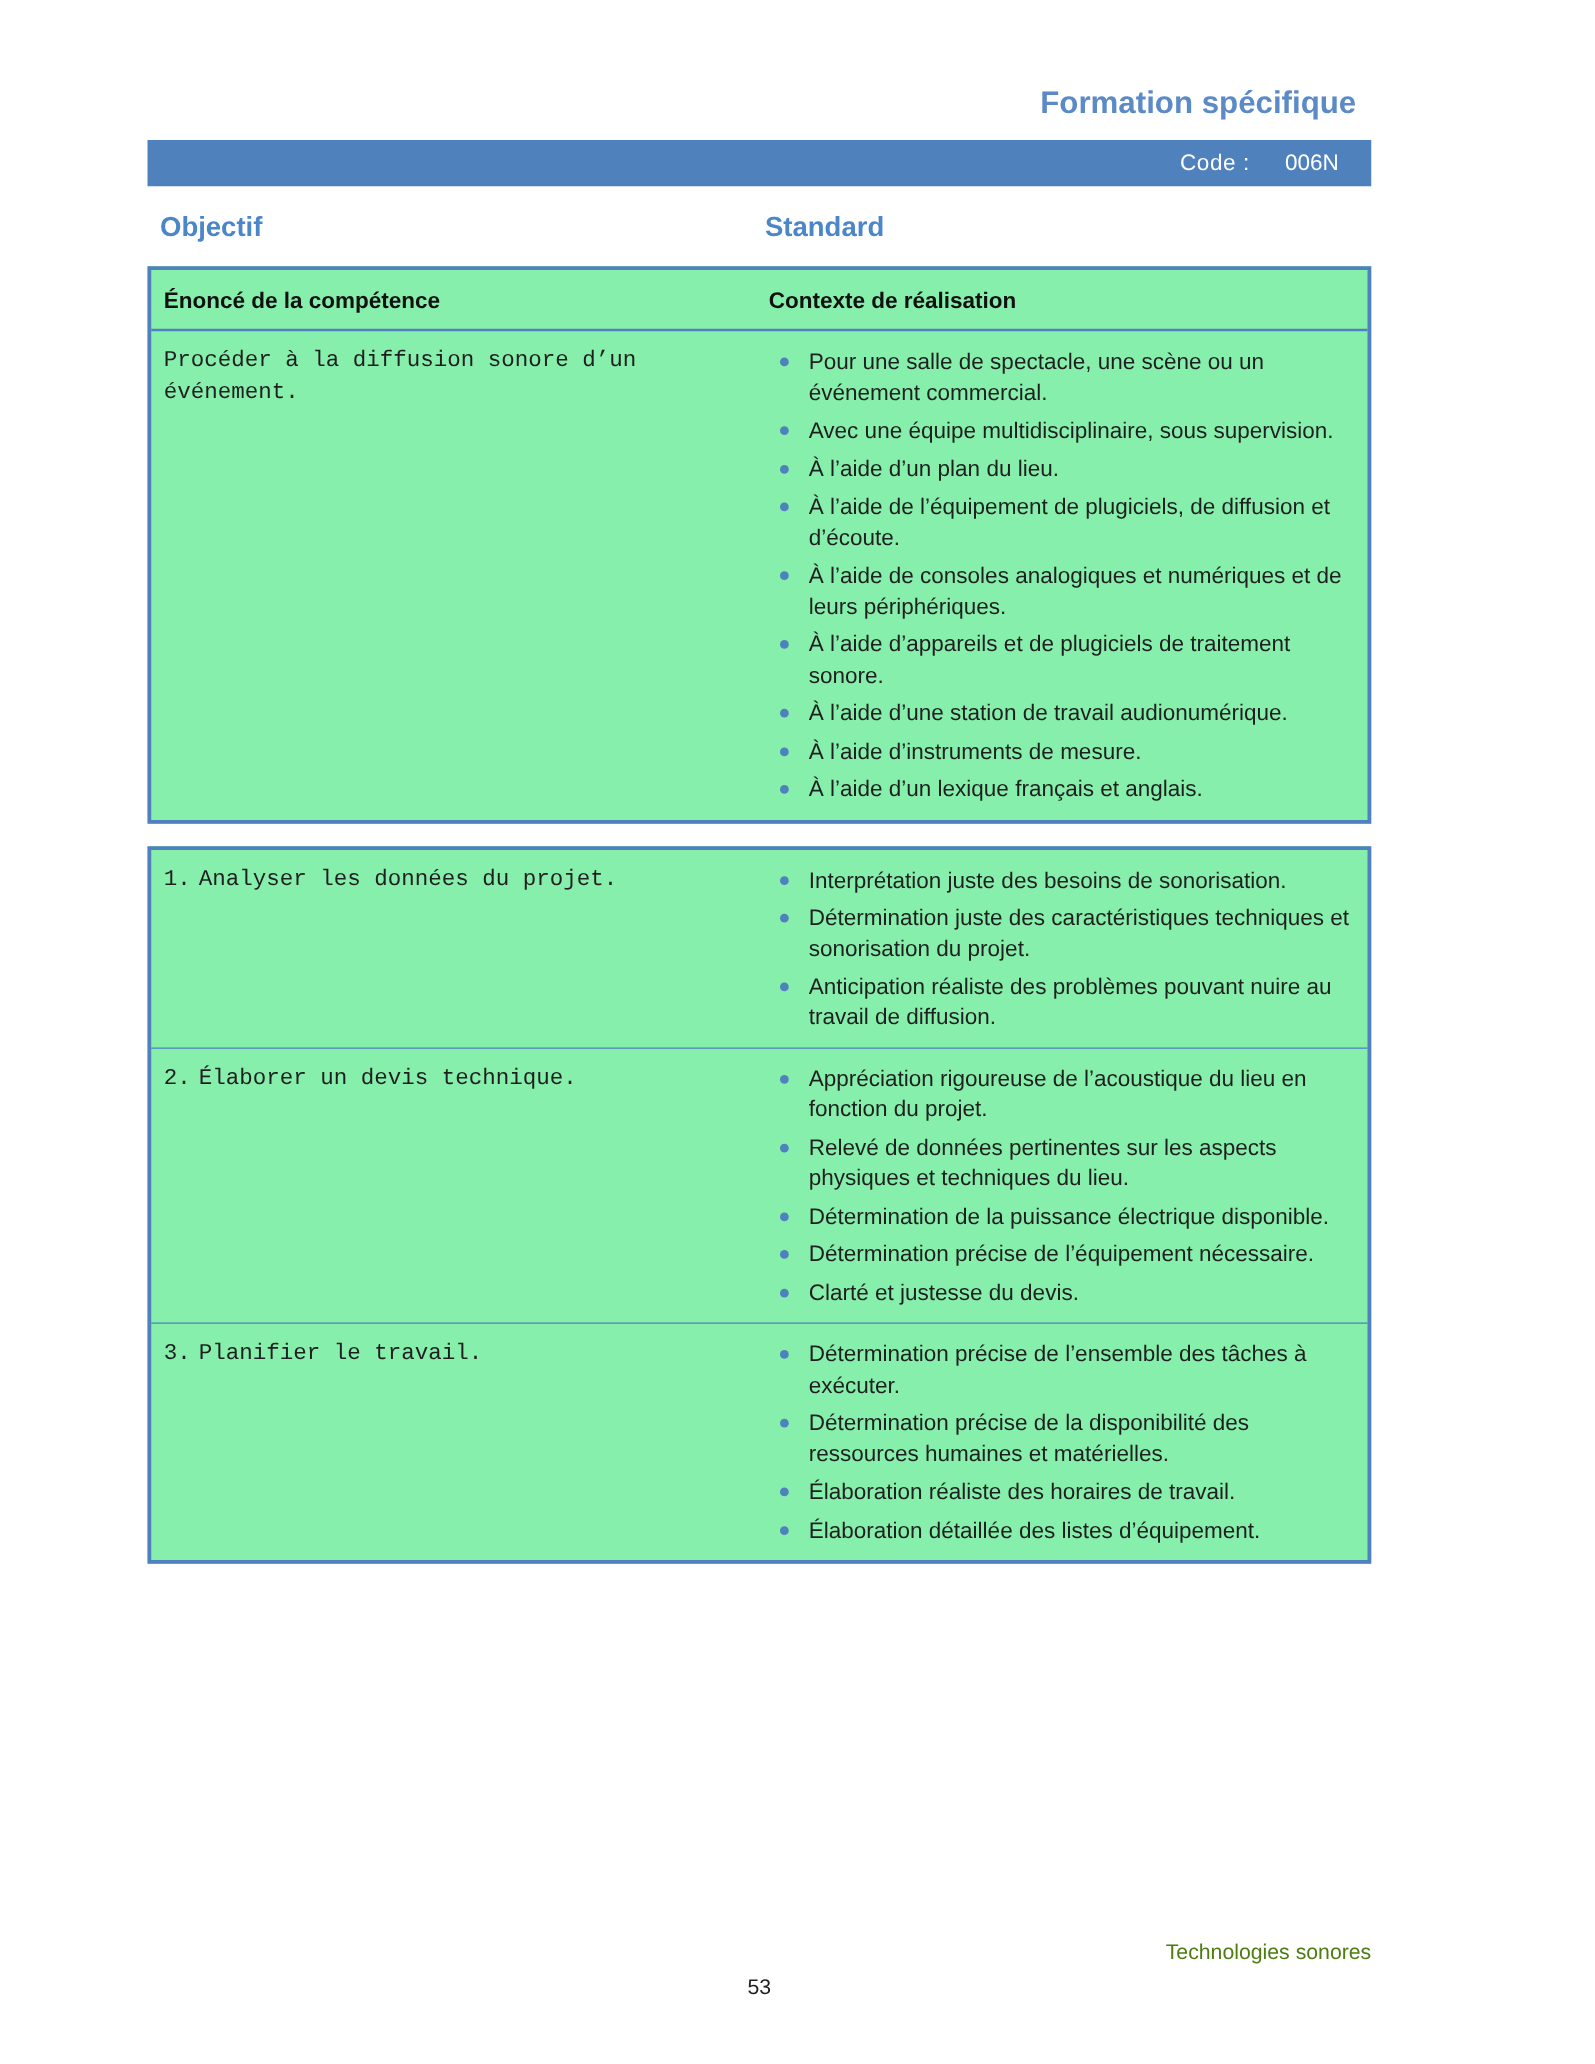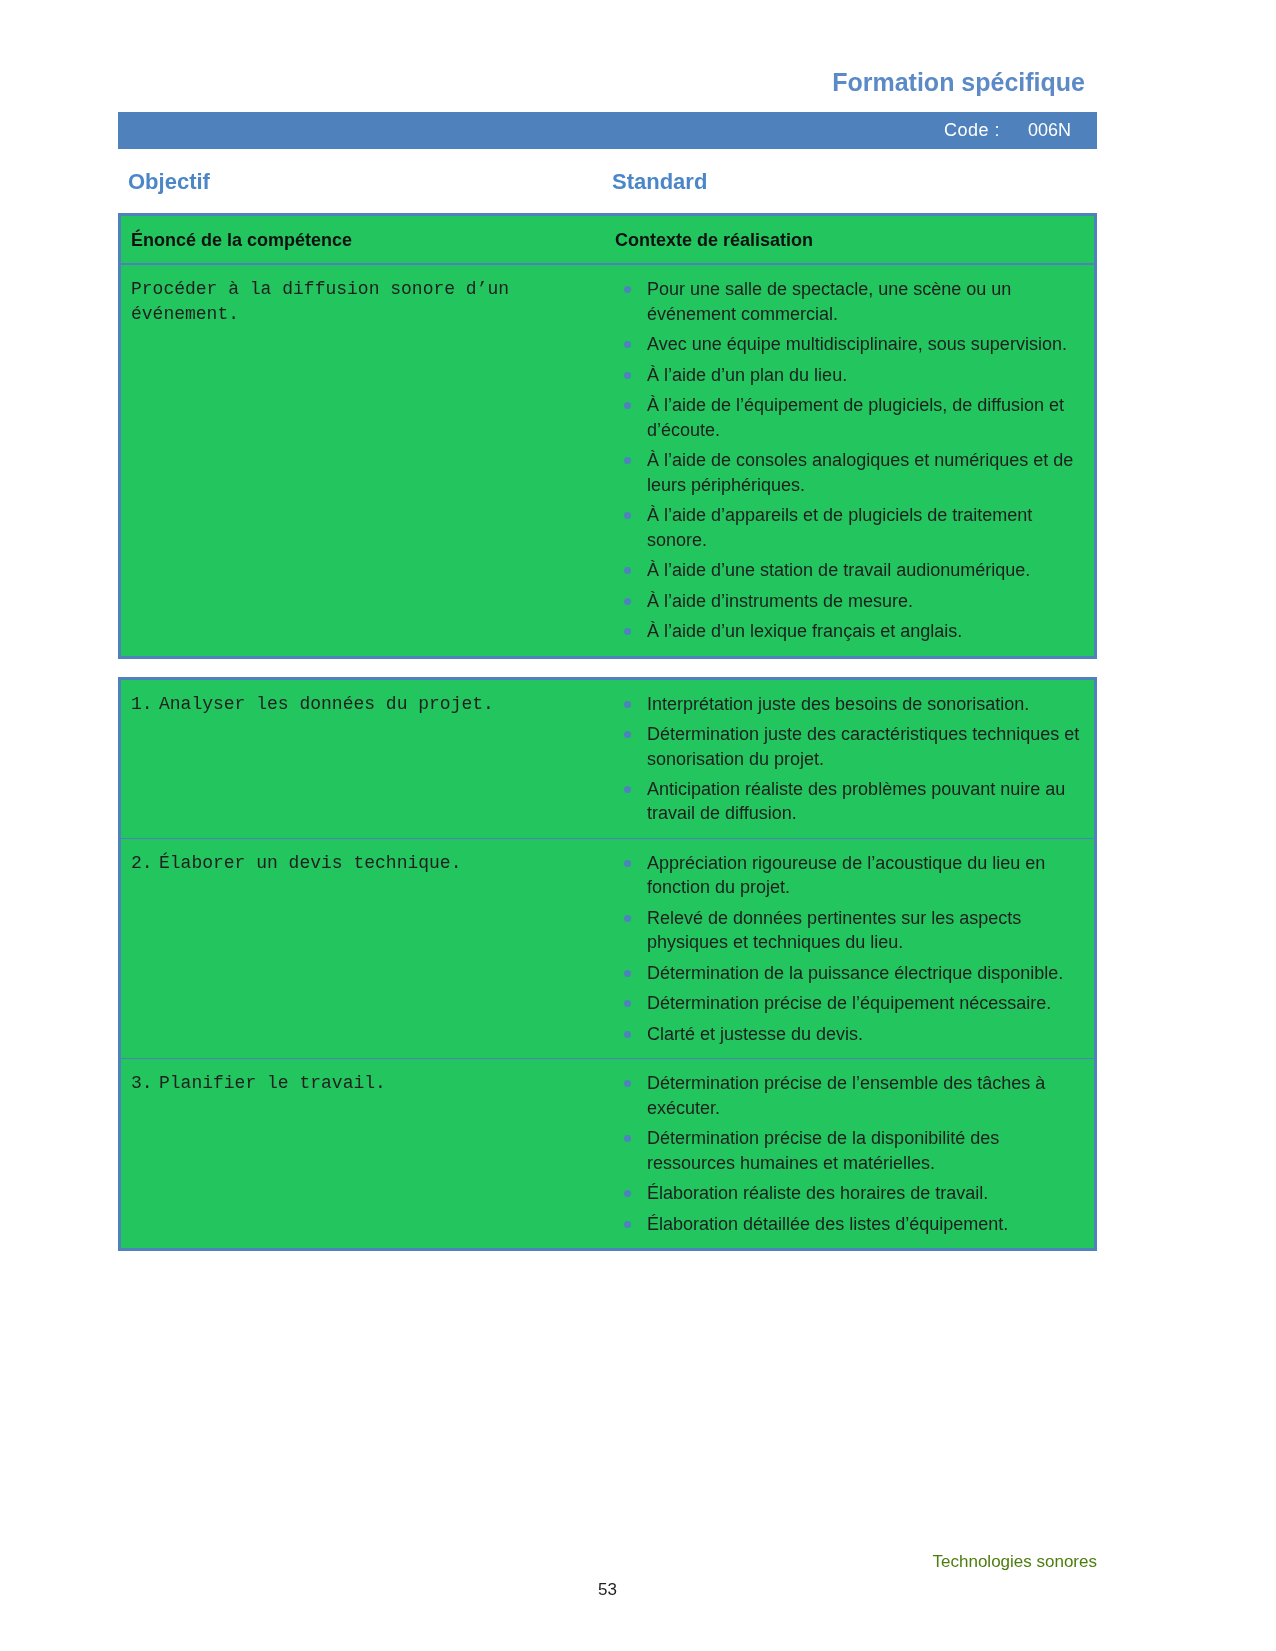--- a/index.html
+++ b/index.html
@@ -48,21 +48,21 @@
     top: 0;
     font-size: 22px;
     font-weight: bold;
     color: var(--heading, #4a86c8);
   }
   .heading.objectif { left: 10px; }
   .heading.standard { left: 494px; }
   .table {
     margin-top: 12px;
     border: 3px solid var(--accent, #4f81bd);
-    background: #22c55e;
+    background: #86efac;
   }
   .table2 { margin-top: 18px; }
   .thead {
     display: flex;
     border-bottom: 2px solid var(--accent, #4f81bd);
   }
   .th {
     font-weight: bold;
     font-size: 18px;
     padding-top: 12px;

